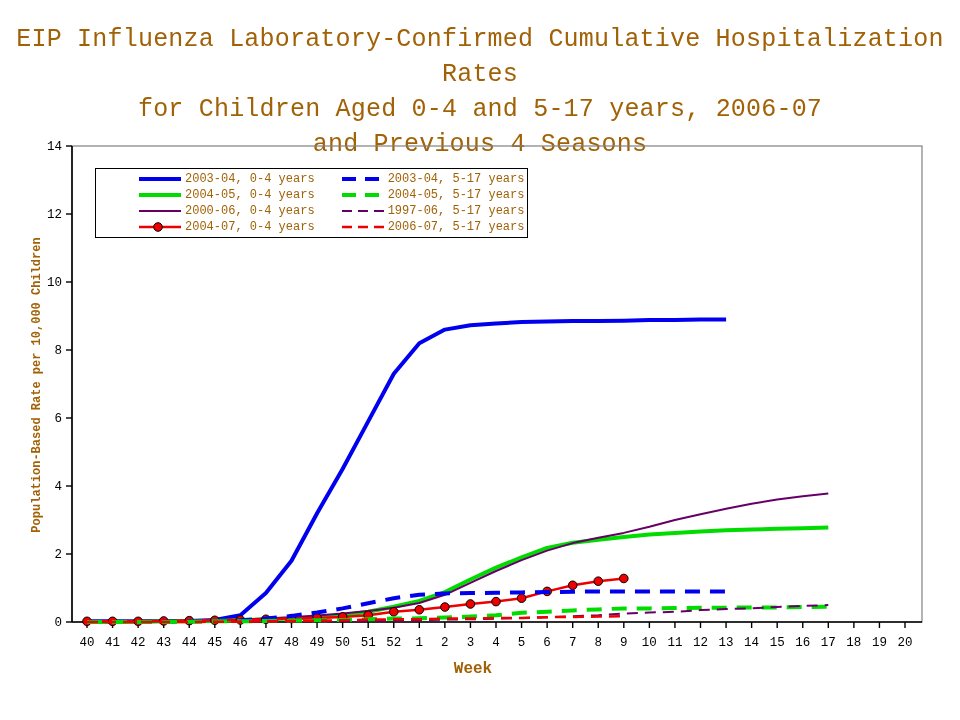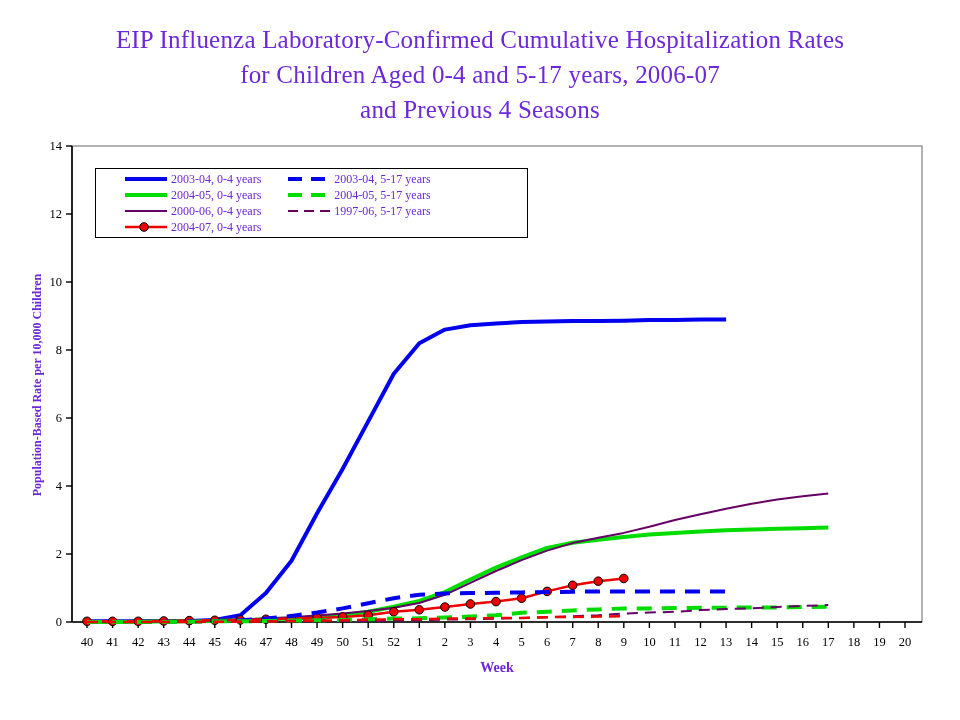--- a/index.html
+++ b/index.html
@@ -1,28 +1,28 @@
 <!DOCTYPE html>
 <html><head>
 <meta charset="utf-8">
 <style>
   html,body{margin:0;padding:0;background:#fff;}
   .page{position:relative;width:960px;height:720px;background:#ffffff;overflow:hidden;
-        font-family:Liberation Serif, serif;color:#6d28d9;}
+        font-family:Liberation Mono, monospace;color:#a16207;}
   .chart-title{position:absolute;top:22px;left:0;width:100%;text-align:center;
                font-size:25px;line-height:35px;font-weight:400;letter-spacing:0.2px;}
   .ylabel{position:absolute;left:37px;top:385px;transform:translate(-50%,-50%) rotate(-90deg);
           white-space:nowrap;font-size:12px;font-weight:bold;}
-  .xlabel{position:absolute;left:497px;top:660px;transform:translateX(-50%);
-          font-size:14px;font-weight:bold;}
+  .xlabel{position:absolute;left:473px;top:660px;transform:translateX(-50%);
+          font-size:16px;font-weight:bold;}
   svg.plot{position:absolute;left:0;top:0;}
   .legend{position:absolute;left:95px;top:168px;width:433px;height:70px;
           border:1px solid #000;box-sizing:border-box;background:#fff;
           display:grid;grid-template-columns:1fr 1fr 1fr 1fr;grid-template-rows:repeat(4,1fr);
-          grid-auto-flow:column;padding:2px 2px;}
+          grid-auto-flow:column;padding:2px 16px;}
   .legend-entry{display:flex;align-items:center;padding-left:26px;gap:3px;
                 font-size:12px;white-space:nowrap;line-height:1;}
   .legend-entry svg{flex:0 0 auto;}
 </style>
 </head>
 <body>
 
 <div class="page">
 
   <div class="chart-title">
@@ -188,17 +188,23 @@
           <line x1="1" y1="6" x2="43" y2="6" stroke="#00DC00" stroke-width="4" stroke-dasharray="14 9"></line>
         </svg>
         <span>2004-05, 5-17 years</span>
       </div>
       <div class="legend-entry">
         <svg width="44" height="12">
           <line x1="1" y1="6" x2="43" y2="6" stroke="#660066" stroke-width="2" stroke-dasharray="10 6"></line>
         </svg>
         <span>1997-06, 5-17 years</span>
       </div>
+      <div class="legend-entry">
+        <svg width="44" height="12">
+          <line x1="1" y1="6" x2="43" y2="6" stroke="#EE0000" stroke-width="2.5" stroke-dasharray="10 6"></line>
+        </svg>
+        <span>2006-07, 5-17 years</span>
+      </div>
     </div>
 
   <div class="xlabel">Week</div>
 
 </div>
 
 </body></html>

